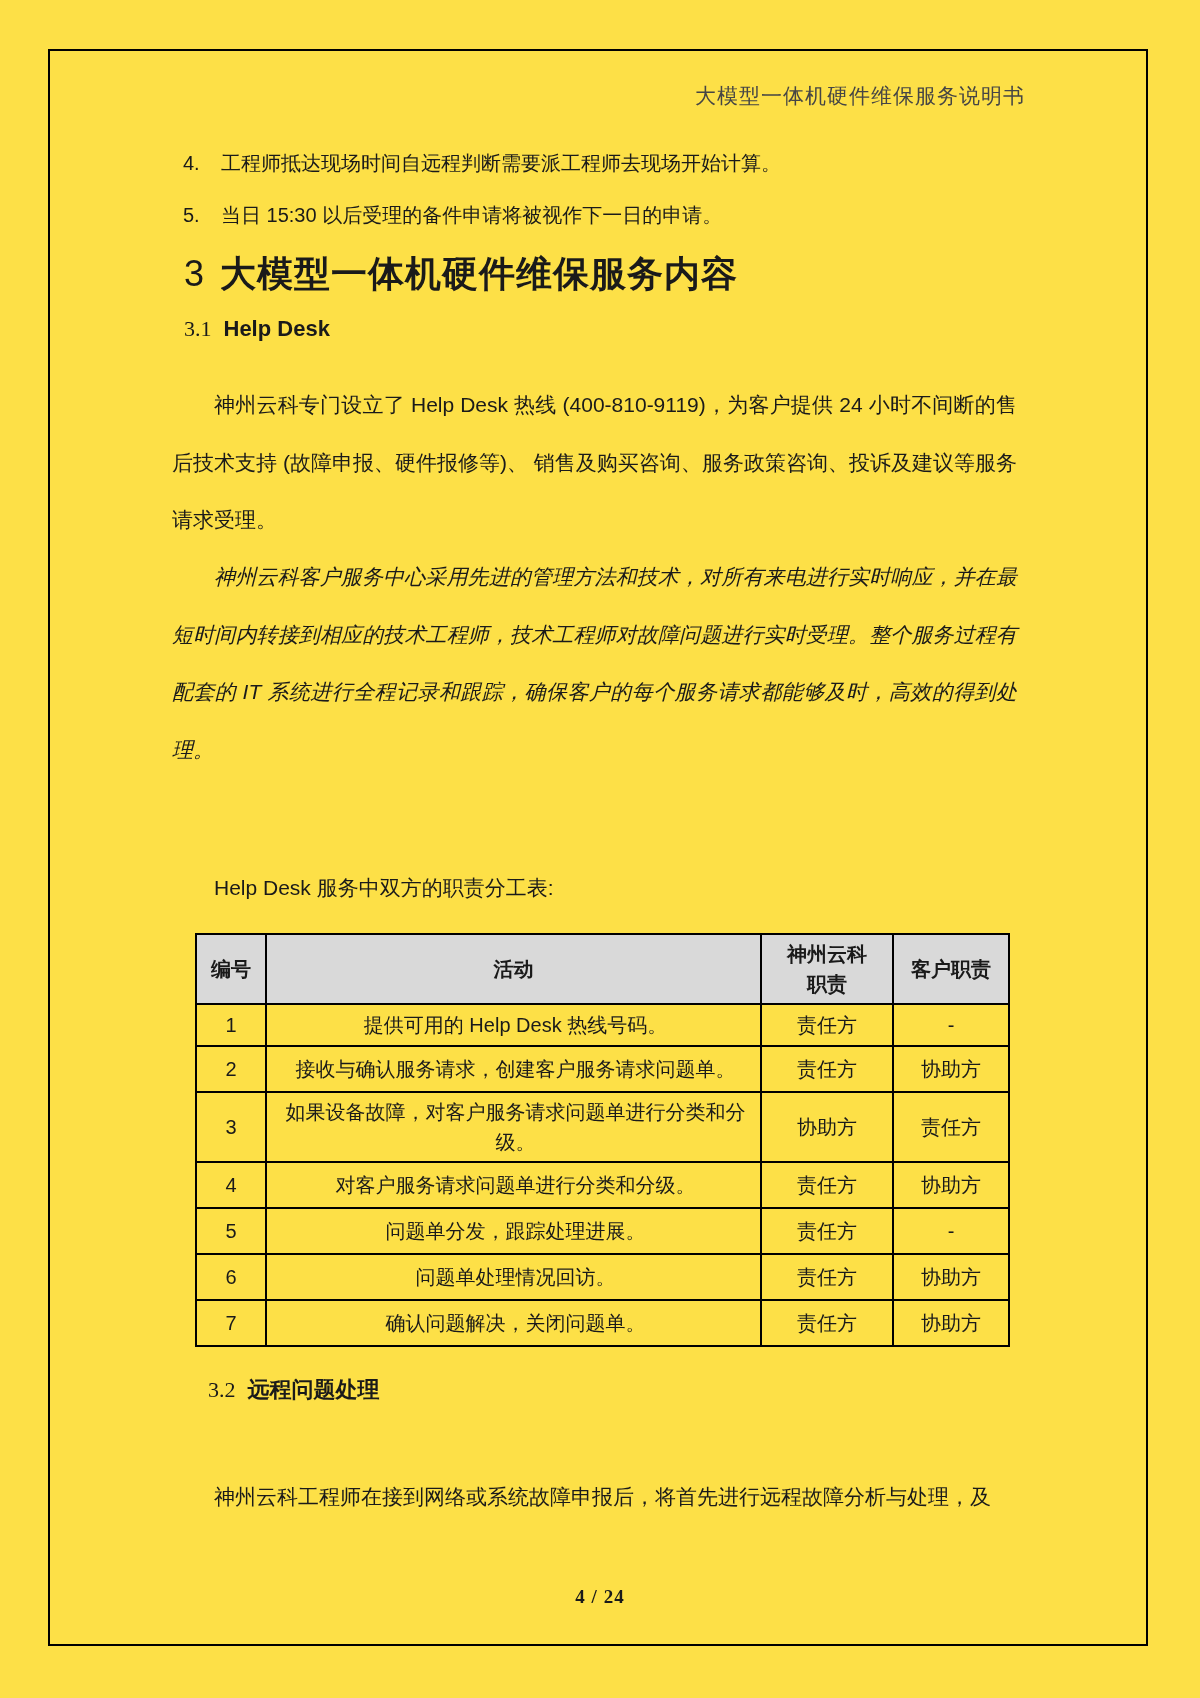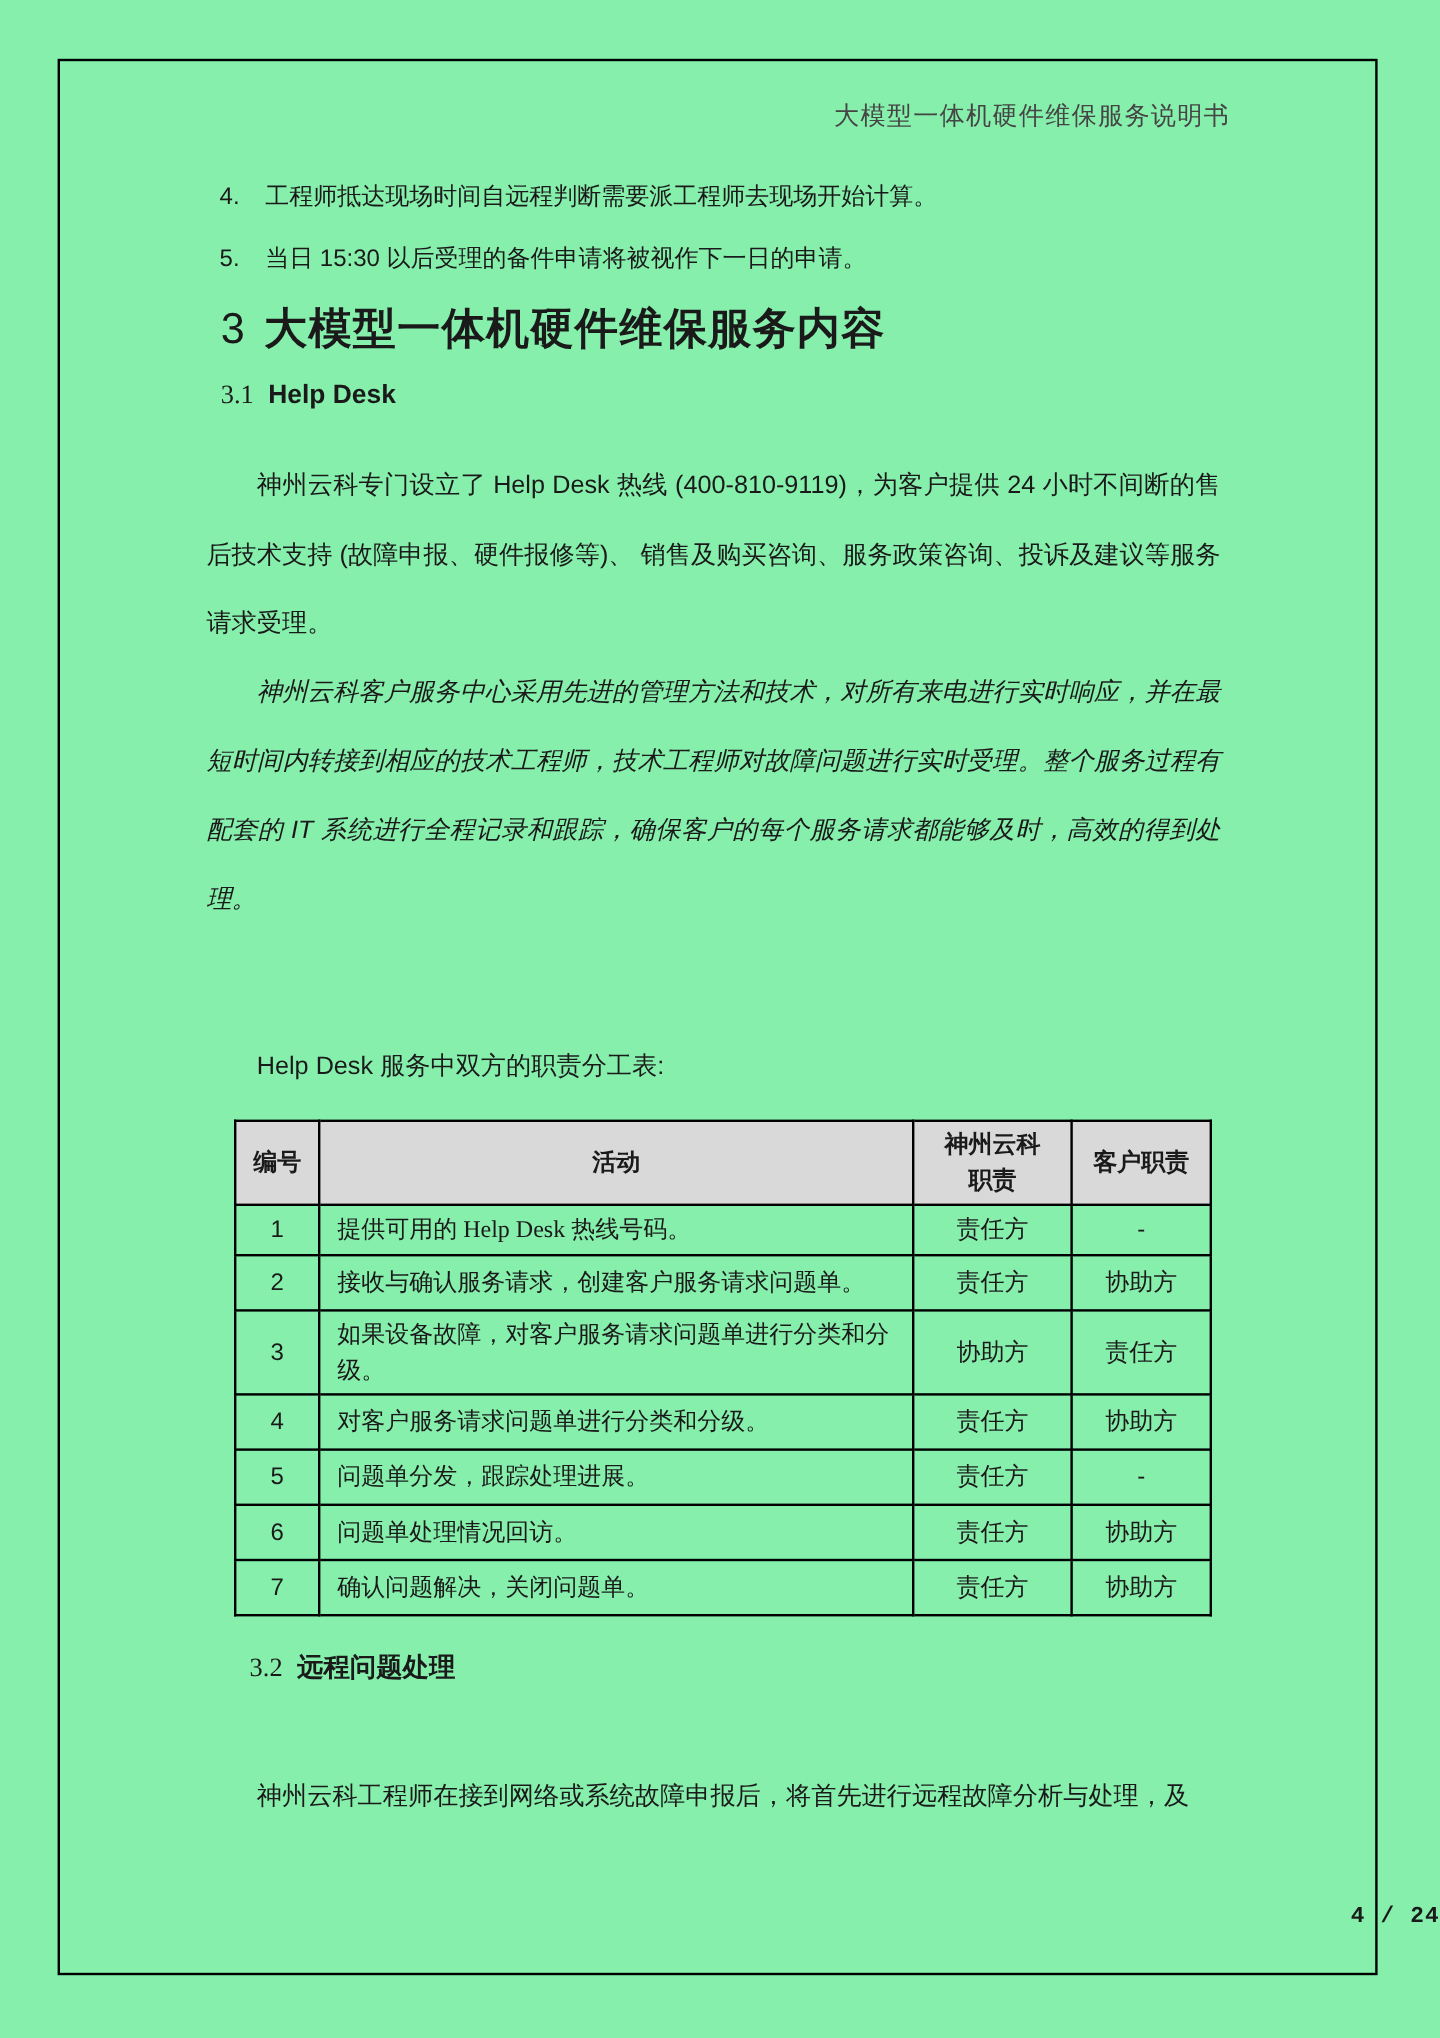--- a/index.html
+++ b/index.html
@@ -1,19 +1,19 @@
 <!DOCTYPE html>
 <html><head>
 <meta charset="utf-8">
 <style>
   html,body{margin:0;padding:0;background:#e8e8e8;}
   .page{
     position:relative;
     width:1200px;height:1698px;
-    background:#86efac;
+    background:#fde047;
     font-family:"Liberation Sans",sans-serif;
     color:#1a1a1a;
     overflow:hidden;
     margin:0 auto;
   }
   .border-frame{
     position:absolute;left:48px;top:49px;width:1100px;height:1597px;
     border:2px solid #000;box-sizing:border-box;
   }
   .doc-title{
@@ -65,28 +65,28 @@
     vertical-align:middle;
     text-align:center;
     line-height:30px;
     box-sizing:border-box;
   }
   table.duty thead th{
     background:#d9d9d9;
     font-weight:700;
     height:70px;
   }
-  table.duty td.activity{text-align:left;padding-left:14px;padding-right:10px;font-family:Liberation Serif, serif;}
+  table.duty td.activity{text-align:center;padding-left:14px;padding-right:10px;}
   tr.rh-s td{height:42px;}
   tr.rh-m td{height:46px;}
   tr.rh-l td{height:70px;}
   .footer{
     position:absolute;left:0;top:1586px;width:1200px;
-    text-align:right;
-    font-family:Liberation Mono, monospace;
+    text-align:center;
+    font-family:Liberation Serif, serif;
     font-weight:700;font-size:19px;letter-spacing:1px;
   }
 </style>
 </head>
 <body>
 
 <div class="page">
 
   <div class="border-frame"></div>
 

